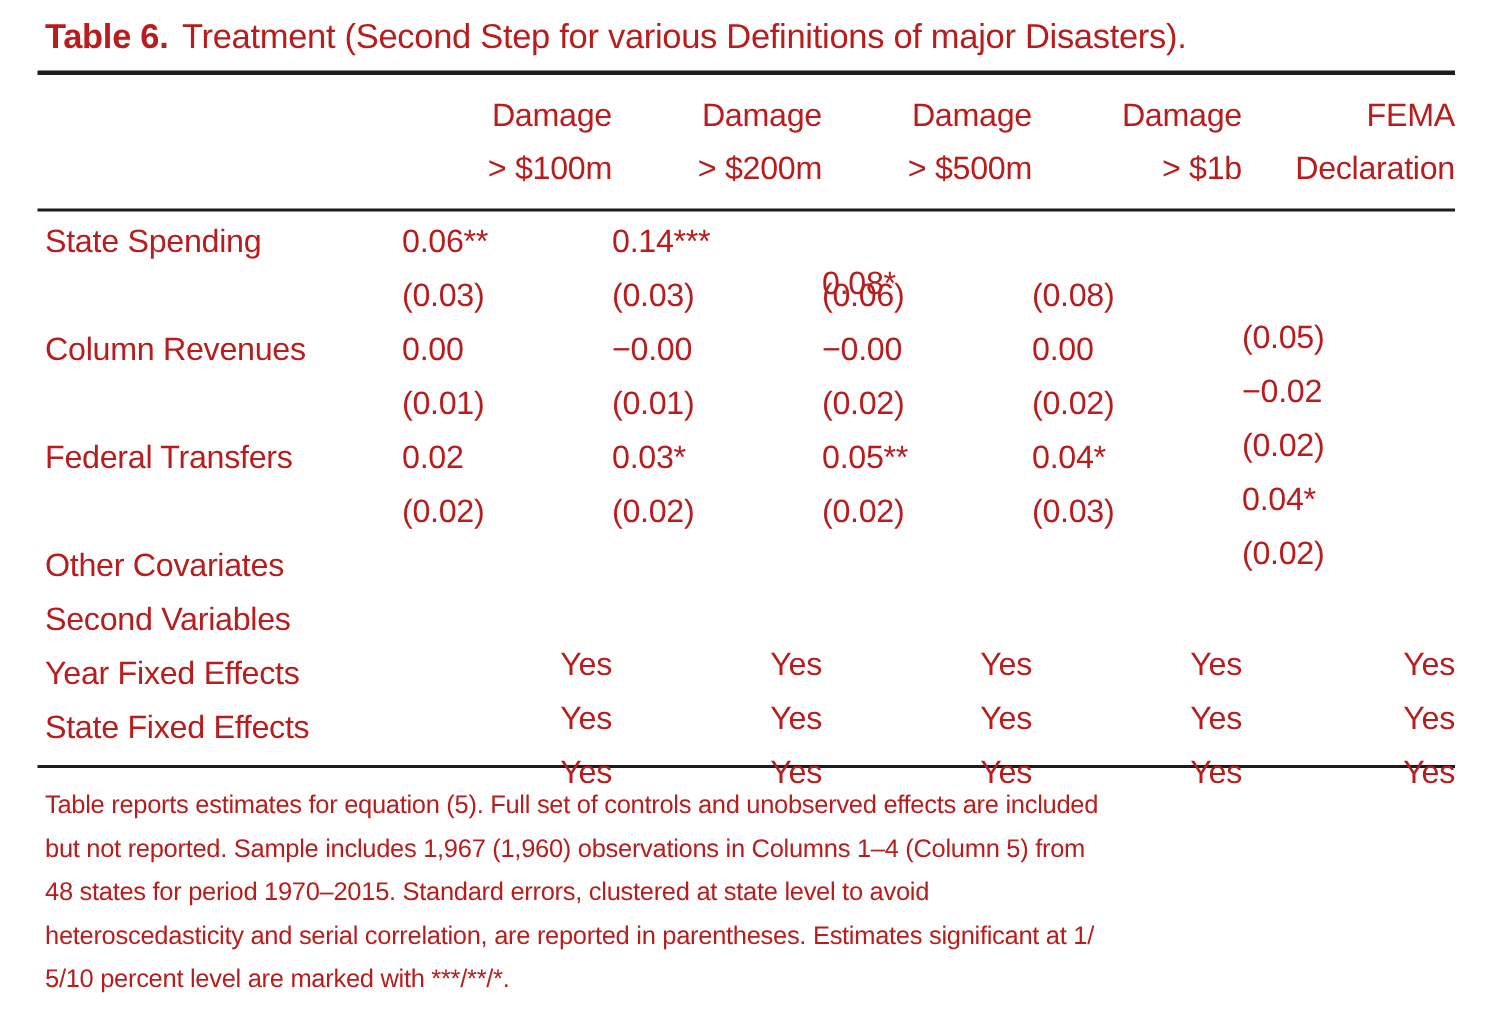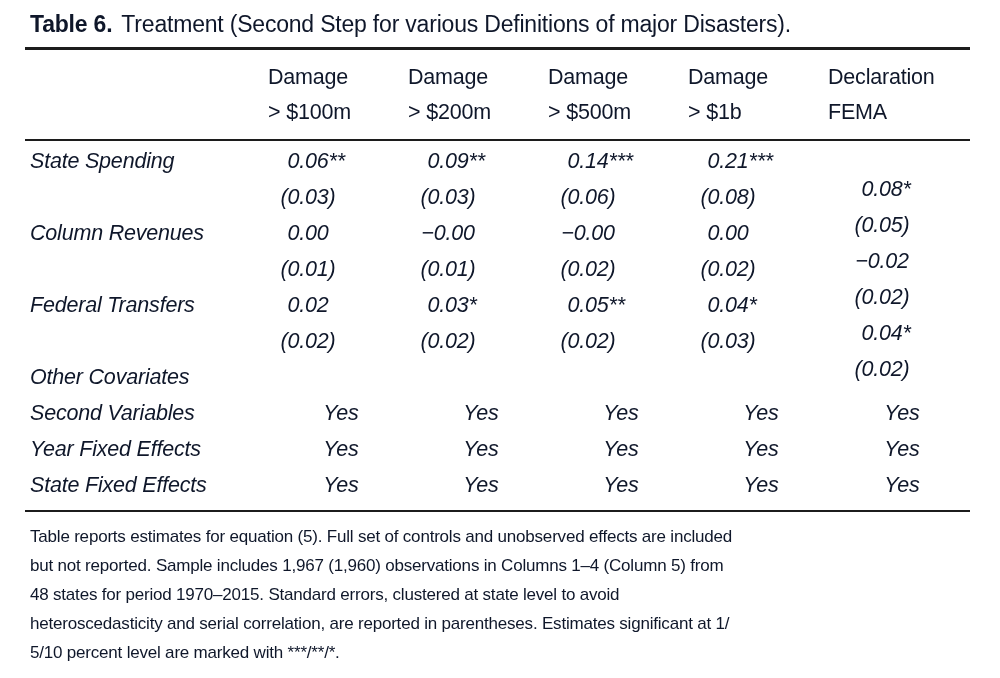--- a/index.html
+++ b/index.html
@@ -2,21 +2,21 @@
 <html><head>
 <meta charset="utf-8">
 <style>
   * { margin: 0; padding: 0; box-sizing: border-box; }
   html, body { background: #ffffff; }
   .page {
     position: relative;
     width: 1000px;
     height: 678px;
     background: #ffffff;
-    color: #0f172a;
+    color: #b91c1c;
     font-family: "Liberation Sans", sans-serif;
     overflow: hidden;
   }
   .title {
     padding: 11px 0 0 30px;
     font-size: 23px;
     line-height: 26px;
     letter-spacing: -0.2px;
     white-space: nowrap;
   }
@@ -34,36 +34,36 @@
   .grid-row {
     display: grid;
     grid-template-columns: 238px 140px 140px 140px 140px 142px;
     margin-left: 30px;
     width: 940px;
   }
   .thead { padding-top: 10px; }
   .thead .hcell {
     font-size: 21.5px;
     line-height: 35px;
-    text-align: left;
-    white-space: nowrap;
-    letter-spacing: -0.2px;
-  }
-  .tbody { padding-top: 2px; font-style: italic; }
+    text-align: right;
+    white-space: nowrap;
+    letter-spacing: -0.2px;
+  }
+  .tbody { padding-top: 2px; }
   .tbody .grid-row { height: 36px; }
   .cell, .rlabel {
     font-size: 21.5px;
     line-height: 36px;
     white-space: nowrap;
     letter-spacing: -0.2px;
   }
   .rlabel { text-align: left; }
-  .cell.num { text-align: center; padding-right: 60px; }
+  .cell.num { text-align: left; padding-right: 60px; }
   .grid-row .cell.num:last-child { padding-right: 34px; margin-top: 28px; }
-  .cell.yes { text-align: center; padding-left: 6px; }
+  .cell.yes { text-align: right; padding-left: 6px; margin-top: 30px; }
   .stars { display: inline-block; width: 0; white-space: pre; }
   .footnote {
     margin: 10px 0 0 30px;
     width: 955px;
   }
   .footnote .fline {
     font-size: 17px;
     line-height: 29px;
     white-space: nowrap;
     letter-spacing: -0.2px;
@@ -95,34 +95,32 @@
       </div>
       <div class="hcell">
         <div>Damage</div>
         <div>&gt; $500m</div>
       </div>
       <div class="hcell">
         <div>Damage</div>
         <div>&gt; $1b</div>
       </div>
       <div class="hcell">
+        <div>FEMA</div>
         <div>Declaration</div>
-        <div>FEMA</div>
       </div>
     </div>
 
   <div class="rule rule-mid rule-under-header"></div>
 
   <div class="tbody" id="tbody">
       <div class="grid-row">
         <div class="rlabel">State Spending</div>
         <div class="cell num"><span>0.06</span><span class="stars">**</span></div>
-        <div class="cell num"><span>0.09</span><span class="stars">**</span></div>
         <div class="cell num"><span>0.14</span><span class="stars">***</span></div>
-        <div class="cell num"><span>0.21</span><span class="stars">***</span></div>
         <div class="cell num"><span>0.08</span><span class="stars">*</span></div>
       </div>
       <div class="grid-row">
         <div class="rlabel"></div>
         <div class="cell num">(0.03)</div>
         <div class="cell num">(0.03)</div>
         <div class="cell num">(0.06)</div>
         <div class="cell num">(0.08)</div>
         <div class="cell num">(0.05)</div>
       </div>

